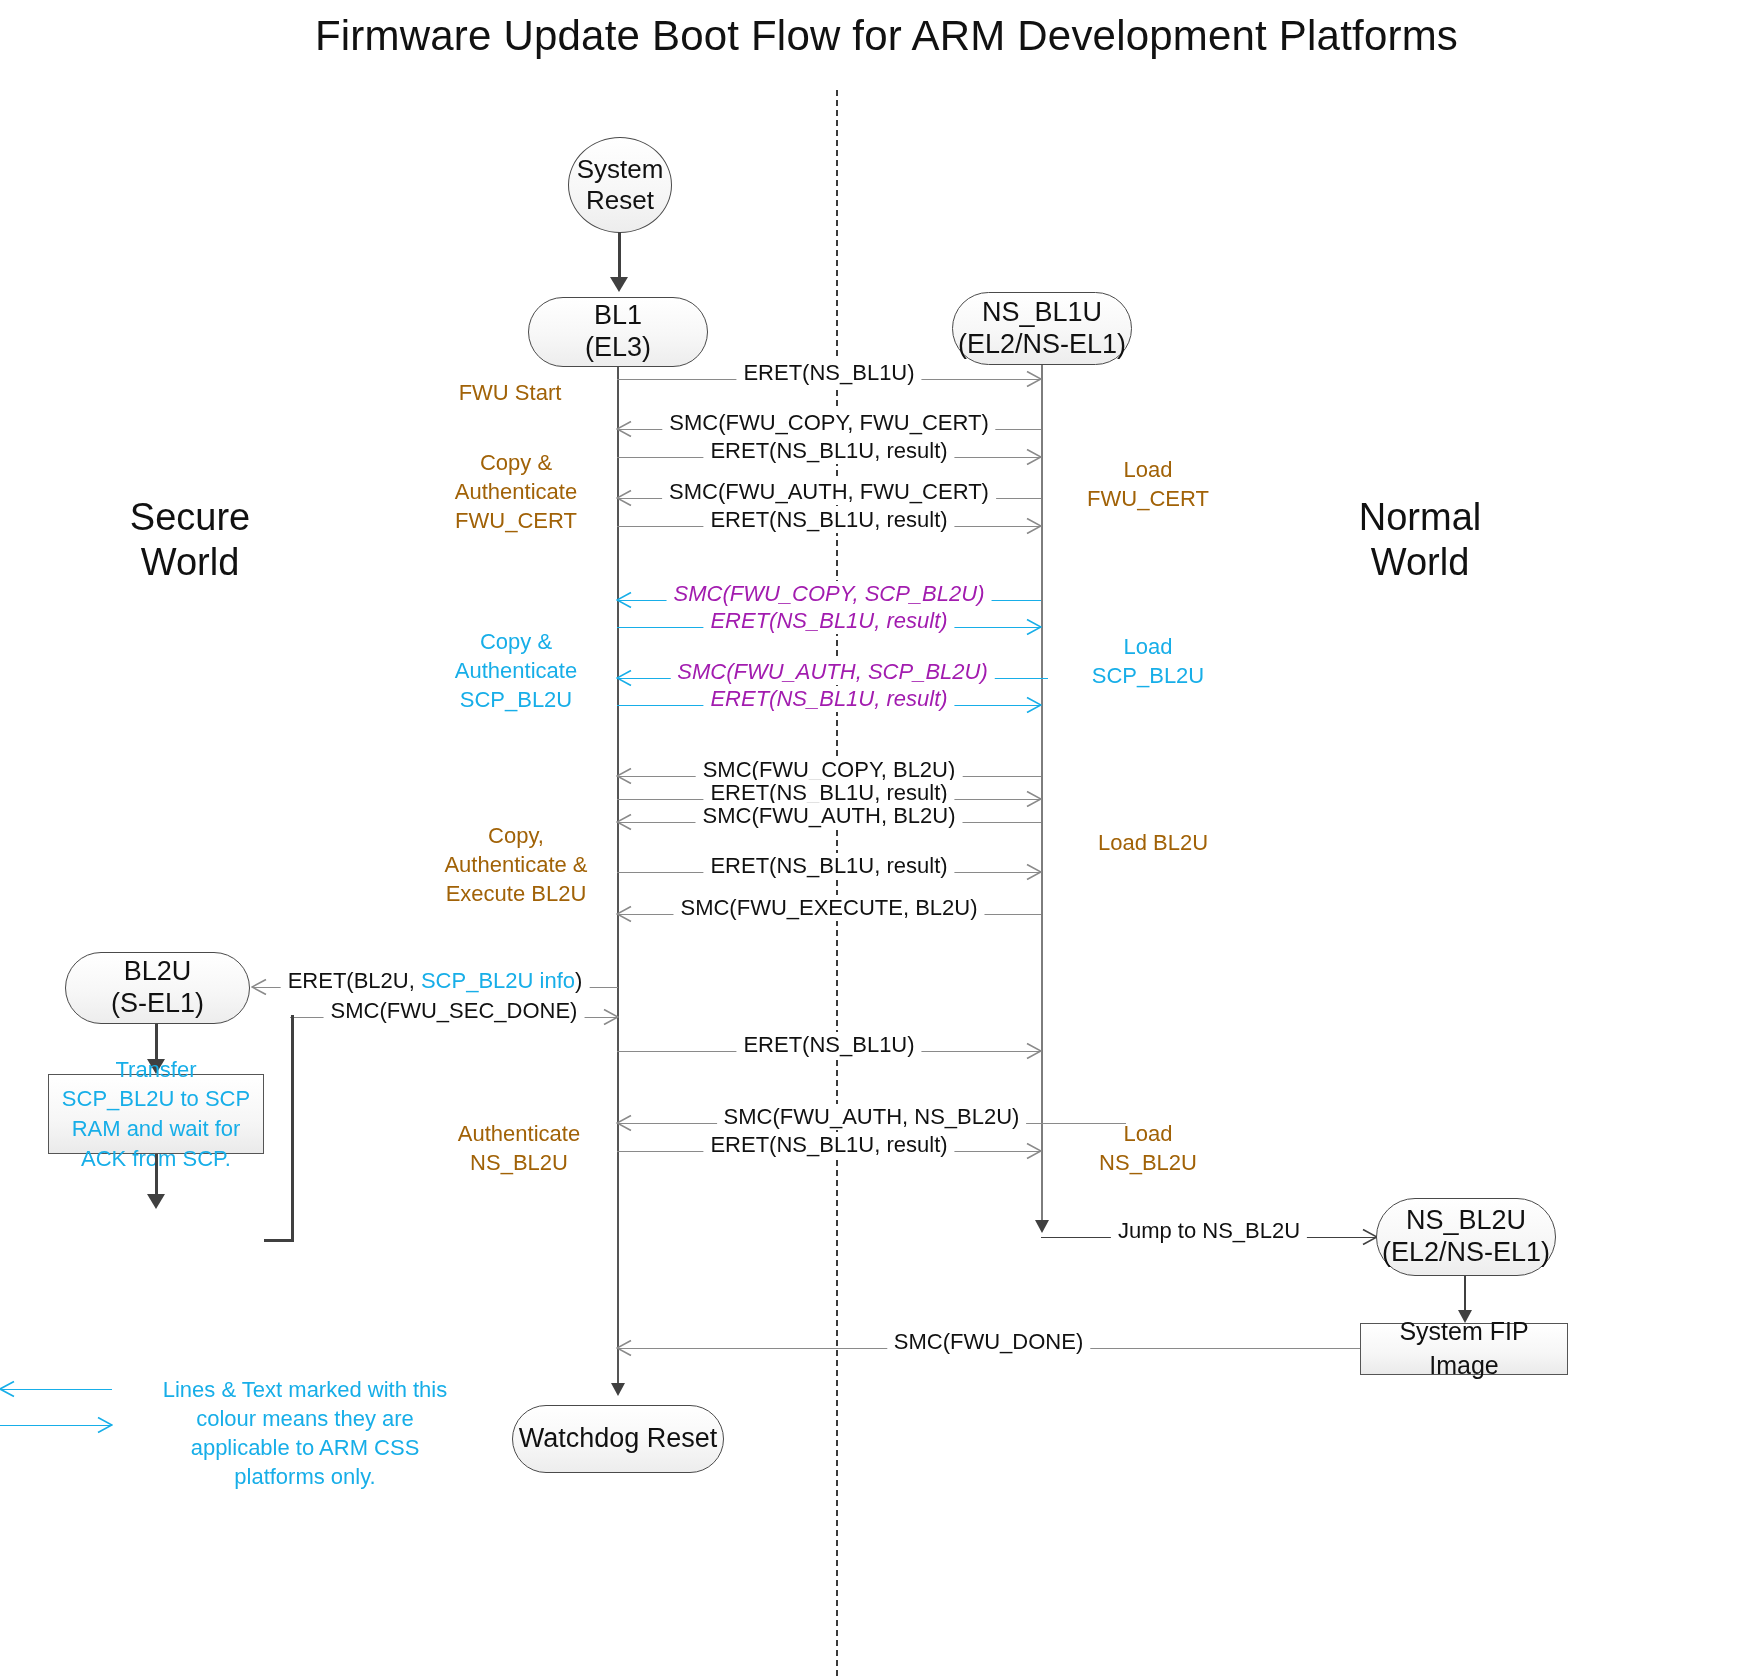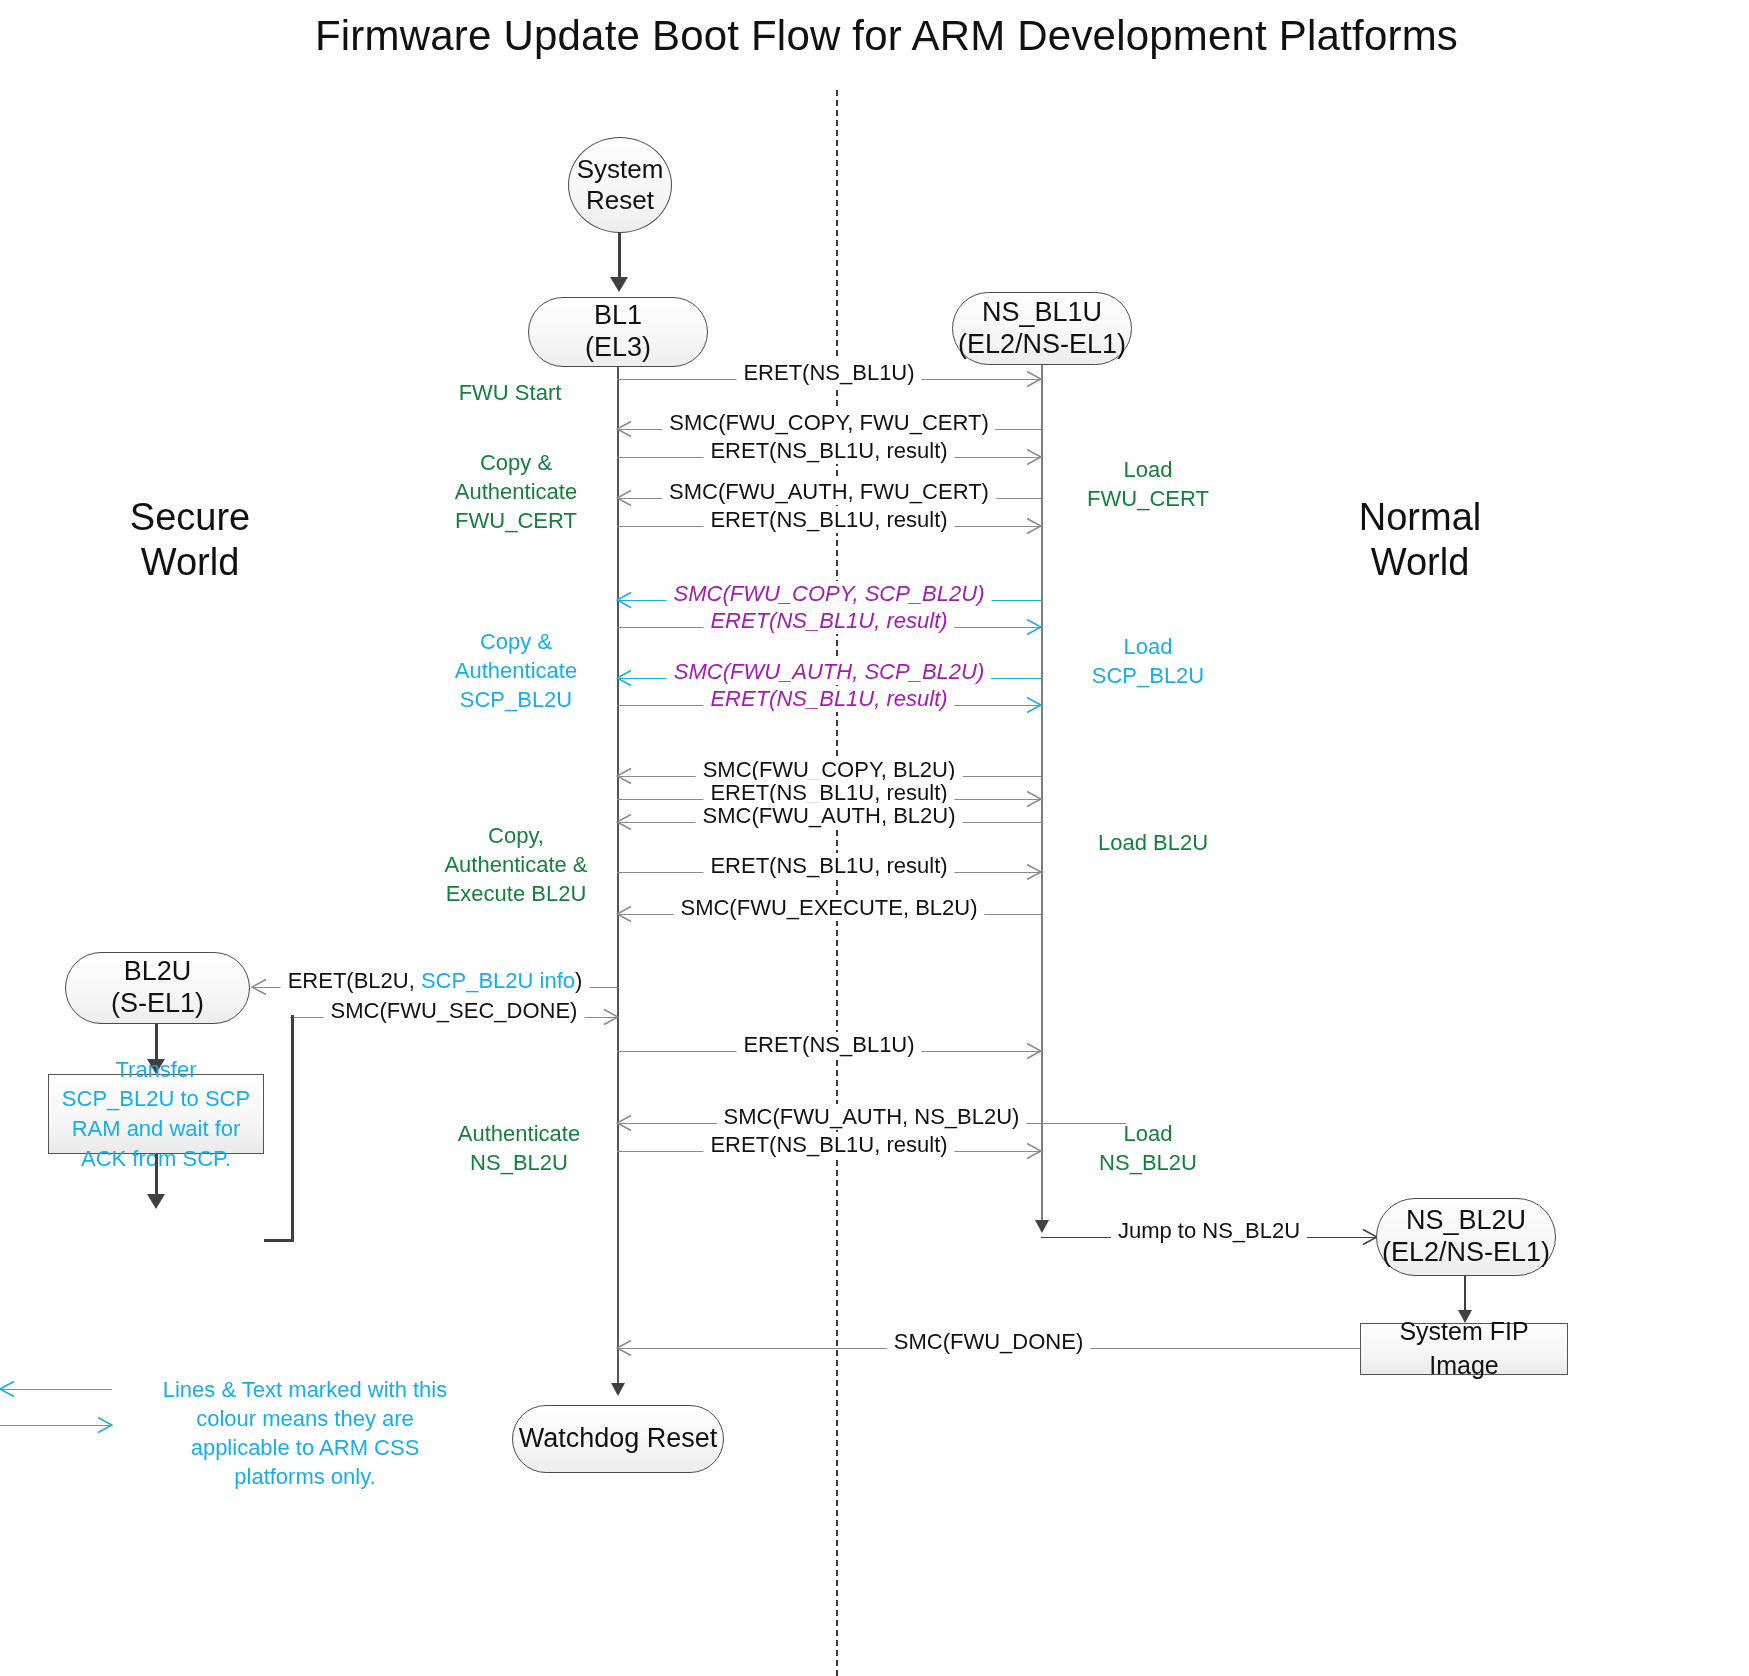--- a/index.html
+++ b/index.html
@@ -23,21 +23,21 @@
   .divider{position:absolute;width:0;border-left:2px dashed #3a3a3a;}
   
   .msg{position:absolute;height:22px;}
   .msg .line{position:absolute;left:0;top:10px;height:0;border-top:1.6px solid #8a8a8a;width:100%;}
   .msg.cy .line{border-top-color:#17AEE8;}
   .msg .lbl{position:absolute;top:-9px;left:50%;transform:translateX(-50%);background:#fff;padding:0 7px;
             font-size:22px;white-space:nowrap;color:#111;}
   .msg.cy .lbl{color:#a21caf;font-style:italic;}
   .arrowhead{position:absolute;top:10px;width:17px;height:17px;transform:translateY(-50%);}
   .arrowhead svg{display:block;}
-  .sidelbl{position:absolute;font-size:22px;line-height:1.32;text-align:center;color:#15803d;}
+  .sidelbl{position:absolute;font-size:22px;line-height:1.32;text-align:center;color:#a16207;}
   .sidelbl.cyan{color:#17AEE8;}
   .sidelbl.right{text-align:center;}
   
   .conn{position:absolute;background:#404040;}
   .conn.v{width:3px;}
   .conn.h{height:3px;}
   .tri{position:absolute;width:0;height:0;}
   .tri.down{border-left:9px solid transparent;border-right:9px solid transparent;border-top:15px solid #404040;}
   .tri.thin-down{border-left:7px solid transparent;border-right:7px solid transparent;border-top:13px solid #404040;}
   .legend-txt{position:absolute;font-size:22px;color:#17AEE8;text-align:center;line-height:1.32;}
@@ -145,21 +145,21 @@
       </div>
       <div class="msg cy" style="left: 617px; top: 617px; width: 424px;">
         <div class="line"></div>
         <div class="arrowhead" style="right: -1px;">
           <svg width="17" height="17" viewBox="0 0 17 17">
             <path d="M2 1 L16 8.5 L2 16" fill="none" stroke="#17AEE8" stroke-width="1.6"></path>
           </svg>
         </div>
         <div class="lbl">ERET(NS_BL1U, result)</div>
       </div>
-      <div class="msg cy" style="left: 617px; top: 668px; width: 424px;">
+      <div class="msg cy" style="left: 617px; top: 668px; width: 424px; padding-left: 7px;">
         <div class="line"></div>
         <div class="arrowhead" style="left: -1px;">
           <svg width="17" height="17" viewBox="0 0 17 17">
             <path d="M15 1 L1 8.5 L15 16" fill="none" stroke="#17AEE8" stroke-width="1.6"></path>
           </svg>
         </div>
         <div class="lbl">SMC(FWU_AUTH, SCP_BL2U)</div>
       </div>
       <div class="msg cy" style="left: 617px; top: 695px; width: 424px;">
         <div class="line"></div>

